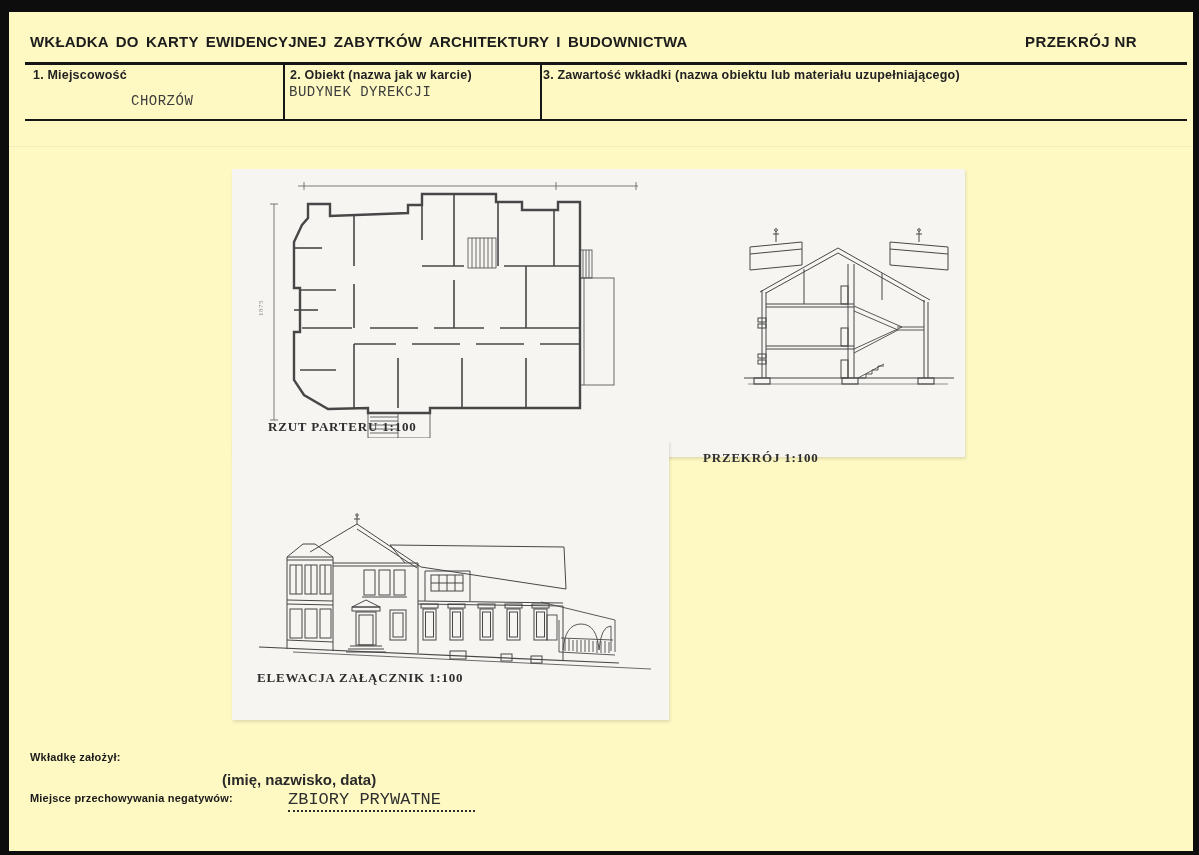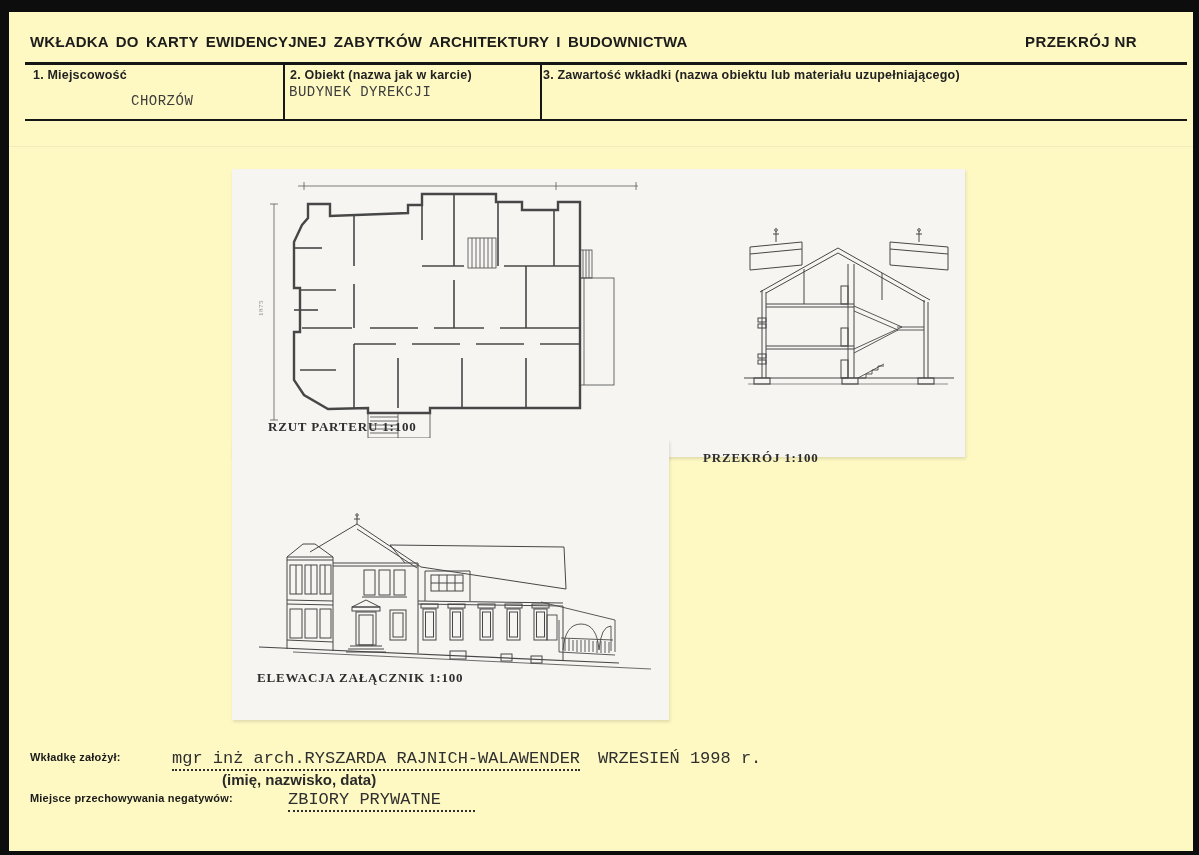--- a/index.html
+++ b/index.html
@@ -294,23 +294,20 @@
           <line x1="340" y1="129" x2="340" y2="140"></line>
         <line x1="344" y1="129" x2="344" y2="141"></line>
           <line x1="348" y1="129" x2="348" y2="141"></line>
         <line x1="352" y1="129" x2="352" y2="141"></line>
           <line x1="356" y1="130" x2="356" y2="141"></line>
       </g>
     </svg>
     <div class="caption" style="left:248px;top:658px;">ELEWACJA ZAŁĄCZNIK 1:100</div>
 
     <div class="footlabel" style="left:21px;top:739px;">Wkładkę założył:</div>
-    <div class="foottyped" style="left:163px;top:737px;">
-      <span class="dotted">mgr inż arch.RYSZARDA RAJNICH-WALAWENDER</span><span class="datepart">WRZESIEŃ 1998 r.</span>
-    </div>
     <div class="hint" style="left:213px;top:759px;">(imię, nazwisko, data)</div>
 
     <div class="footlabel" style="left:21px;top:780px;">Miejsce przechowywania negatywów:</div>
     <div class="foottyped" style="left:279px;top:778px;">
       <span class="dotted" style="padding-right:34px;">ZBIORY PRYWATNE</span>
     </div>
   </div>
 </div>
 
 </body></html>

